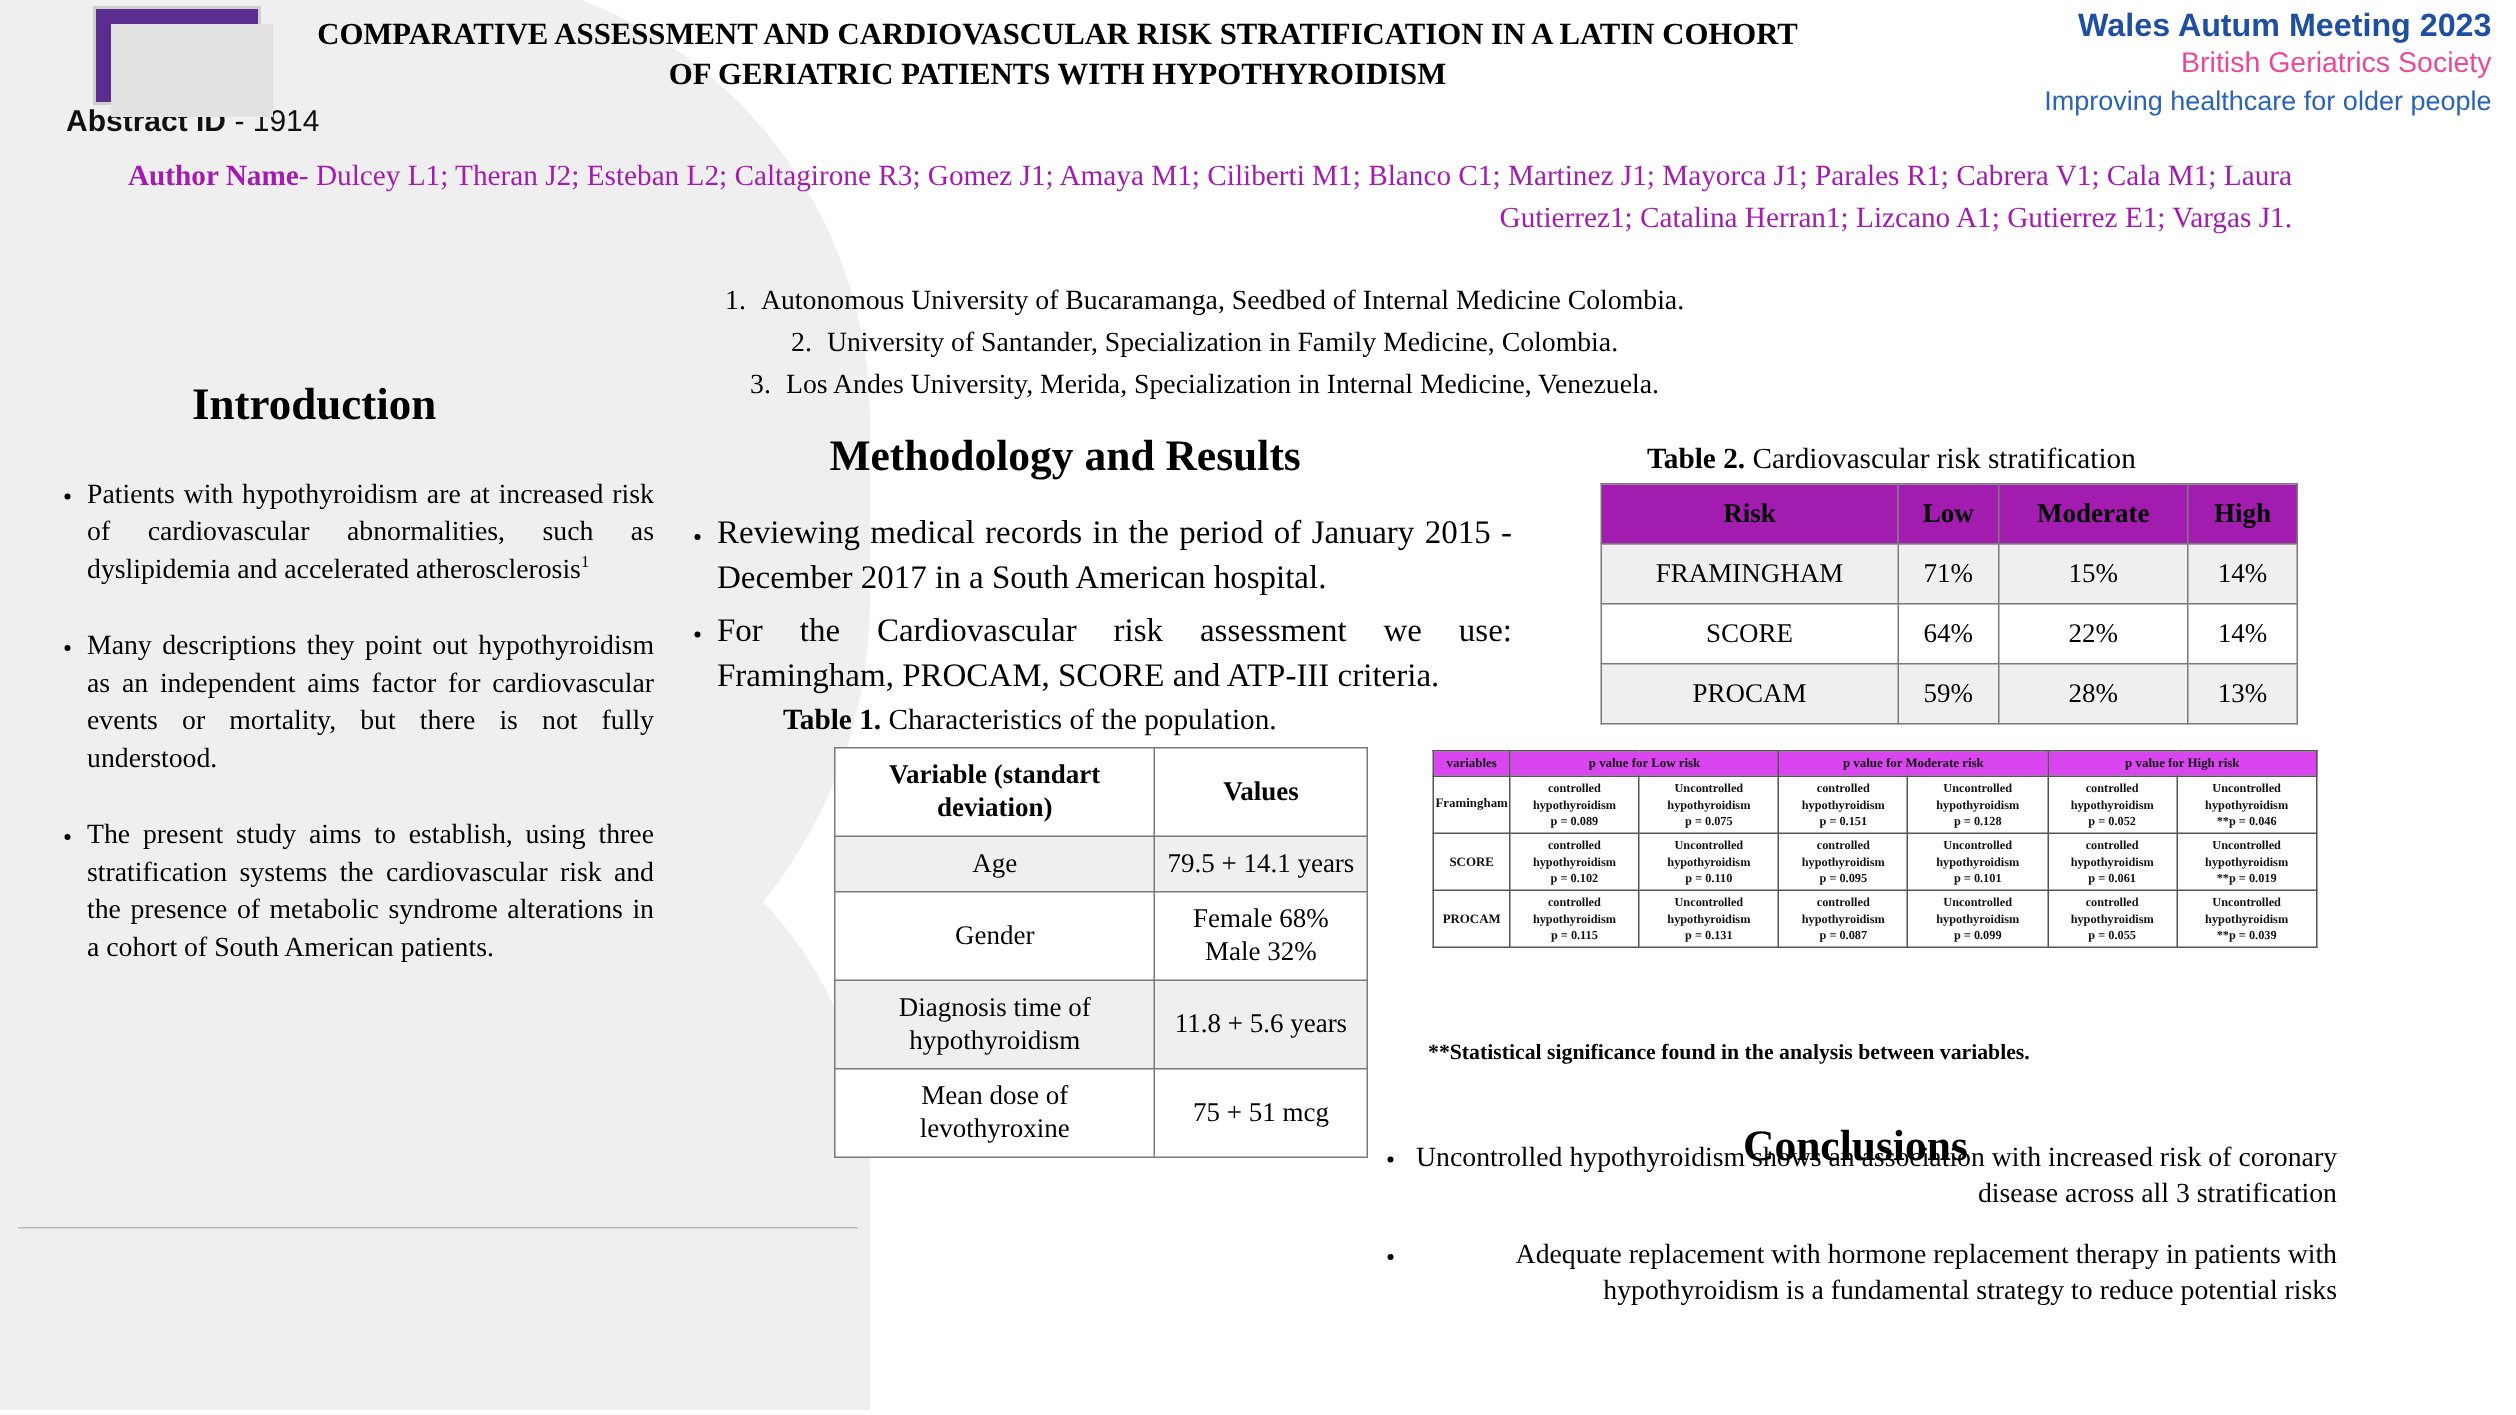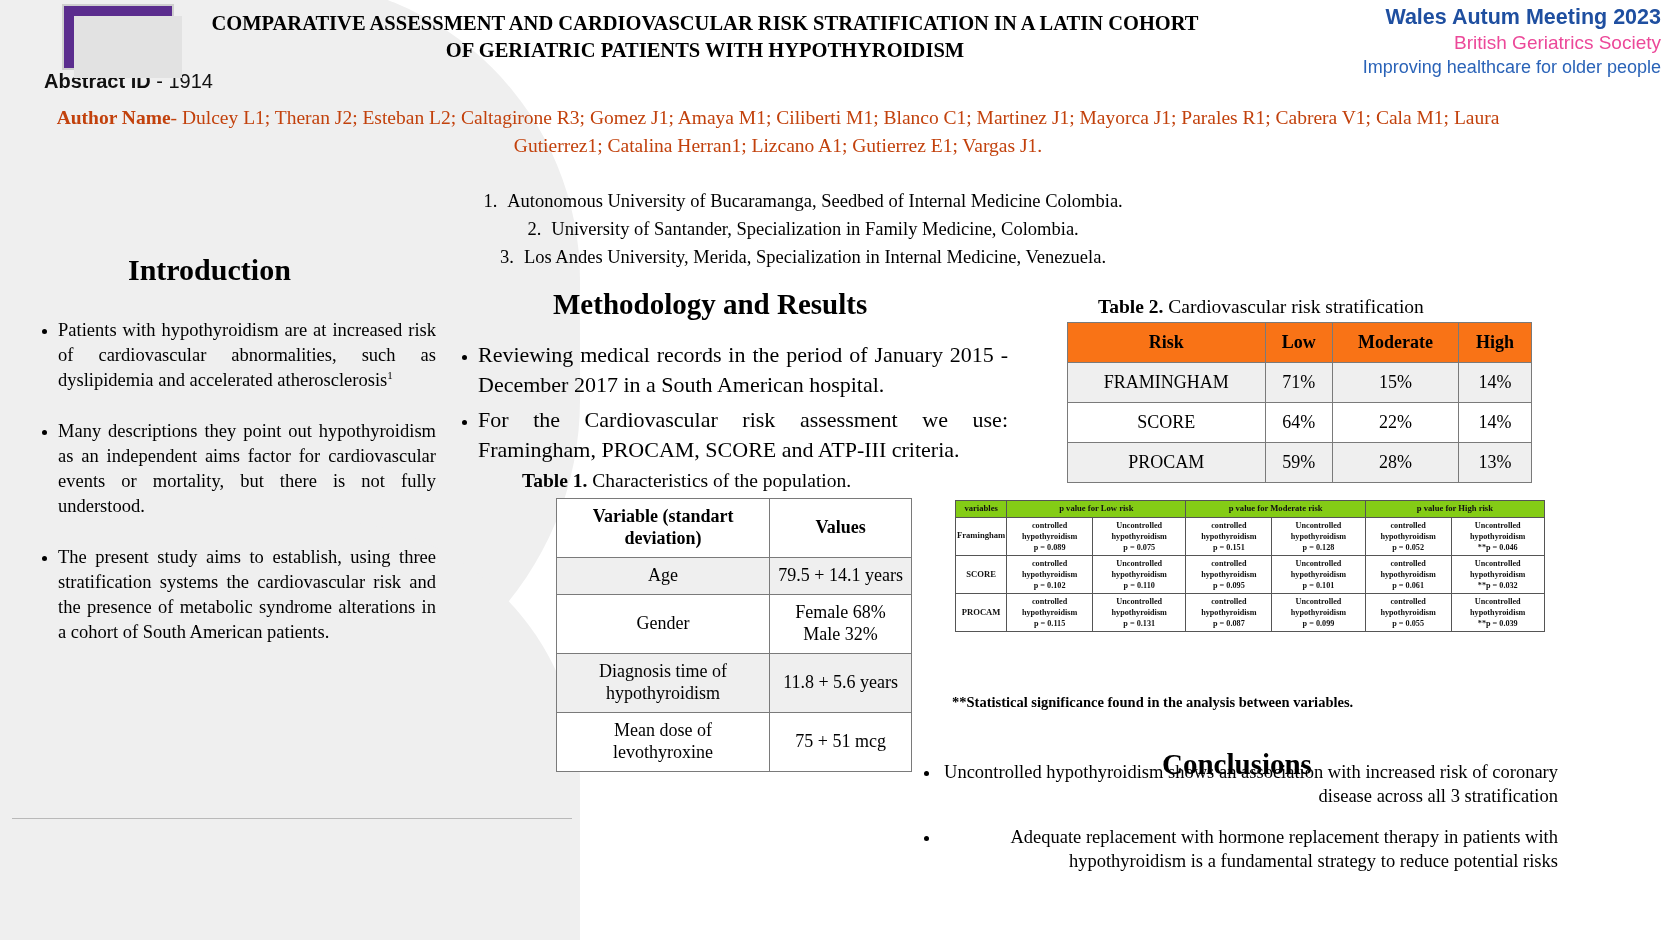--- a/index.html
+++ b/index.html
@@ -117,22 +117,22 @@
   }
 
   
   .authors {
     position: absolute;
     left: 28px;
     top: 104px;
     width: 1500px;
     font-size: 19.5px;
     line-height: 1.45;
-    color: #c2410c;
-    text-align: center;
+    color: #a21caf;
+    text-align: right;
   }
   .authors b { font-weight: bold; }
 
   .affiliations {
     position: absolute;
     left: 300px;
     top: 188px;
     width: 1000px;
     font-size: 18.5px;
     line-height: 1.5;
@@ -237,21 +237,21 @@
     top: 322px;
     width: 465px;
     border-collapse: collapse;
     font-size: 18px;
   }
   table.t2 th, table.t2 td {
     border: 1px solid #7a7a7a;
     text-align: center;
     padding: 9px 6px;
   }
-  table.t2 thead th { font-weight: bold; background: #f97316; }
+  table.t2 thead th { font-weight: bold; background: #a21caf; }
   table.t2 tbody tr:nth-child(odd) td { background: #efefef; }
   table.t2 tbody tr:nth-child(even) td { background: #ffffff; }
   table.t2 td.rowhead { background: #efefef; }
 
   
   table.t3 {
     position: absolute;
     left: 955px;
     top: 500px;
     width: 590px;
@@ -259,21 +259,21 @@
     font-size: 8.2px;
     font-weight: bold;
     color: #111;
   }
   table.t3 th, table.t3 td {
     border: 1px solid #555;
     text-align: center;
     padding: 2px 1px;
     line-height: 1.35;
   }
-  table.t3 thead th { background: #84cc16; font-size: 8.6px; }
+  table.t3 thead th { background: #d946ef; font-size: 8.6px; }
   table.t3 td.var { font-size: 8.6px; }
   .t3-note {
     position: absolute;
     left: 952px;
     top: 694px;
     font-size: 14.5px;
     font-weight: bold;
   }
 
   
@@ -477,21 +477,21 @@
         <td>
             <div>Uncontrolled hypothyroidism</div>
             <div>p = 0.101</div>
           </td>
         <td>
             <div>controlled hypothyroidism</div>
             <div>p = 0.061</div>
           </td>
         <td>
             <div>Uncontrolled hypothyroidism</div>
-            <div>**p = 0.032</div>
+            <div>**p = 0.019</div>
           </td>
       </tr>
       <tr>
         <td class="var">PROCAM</td>
         <td>
             <div>controlled hypothyroidism</div>
             <div>p = 0.115</div>
           </td>
         <td>
             <div>Uncontrolled hypothyroidism</div>

